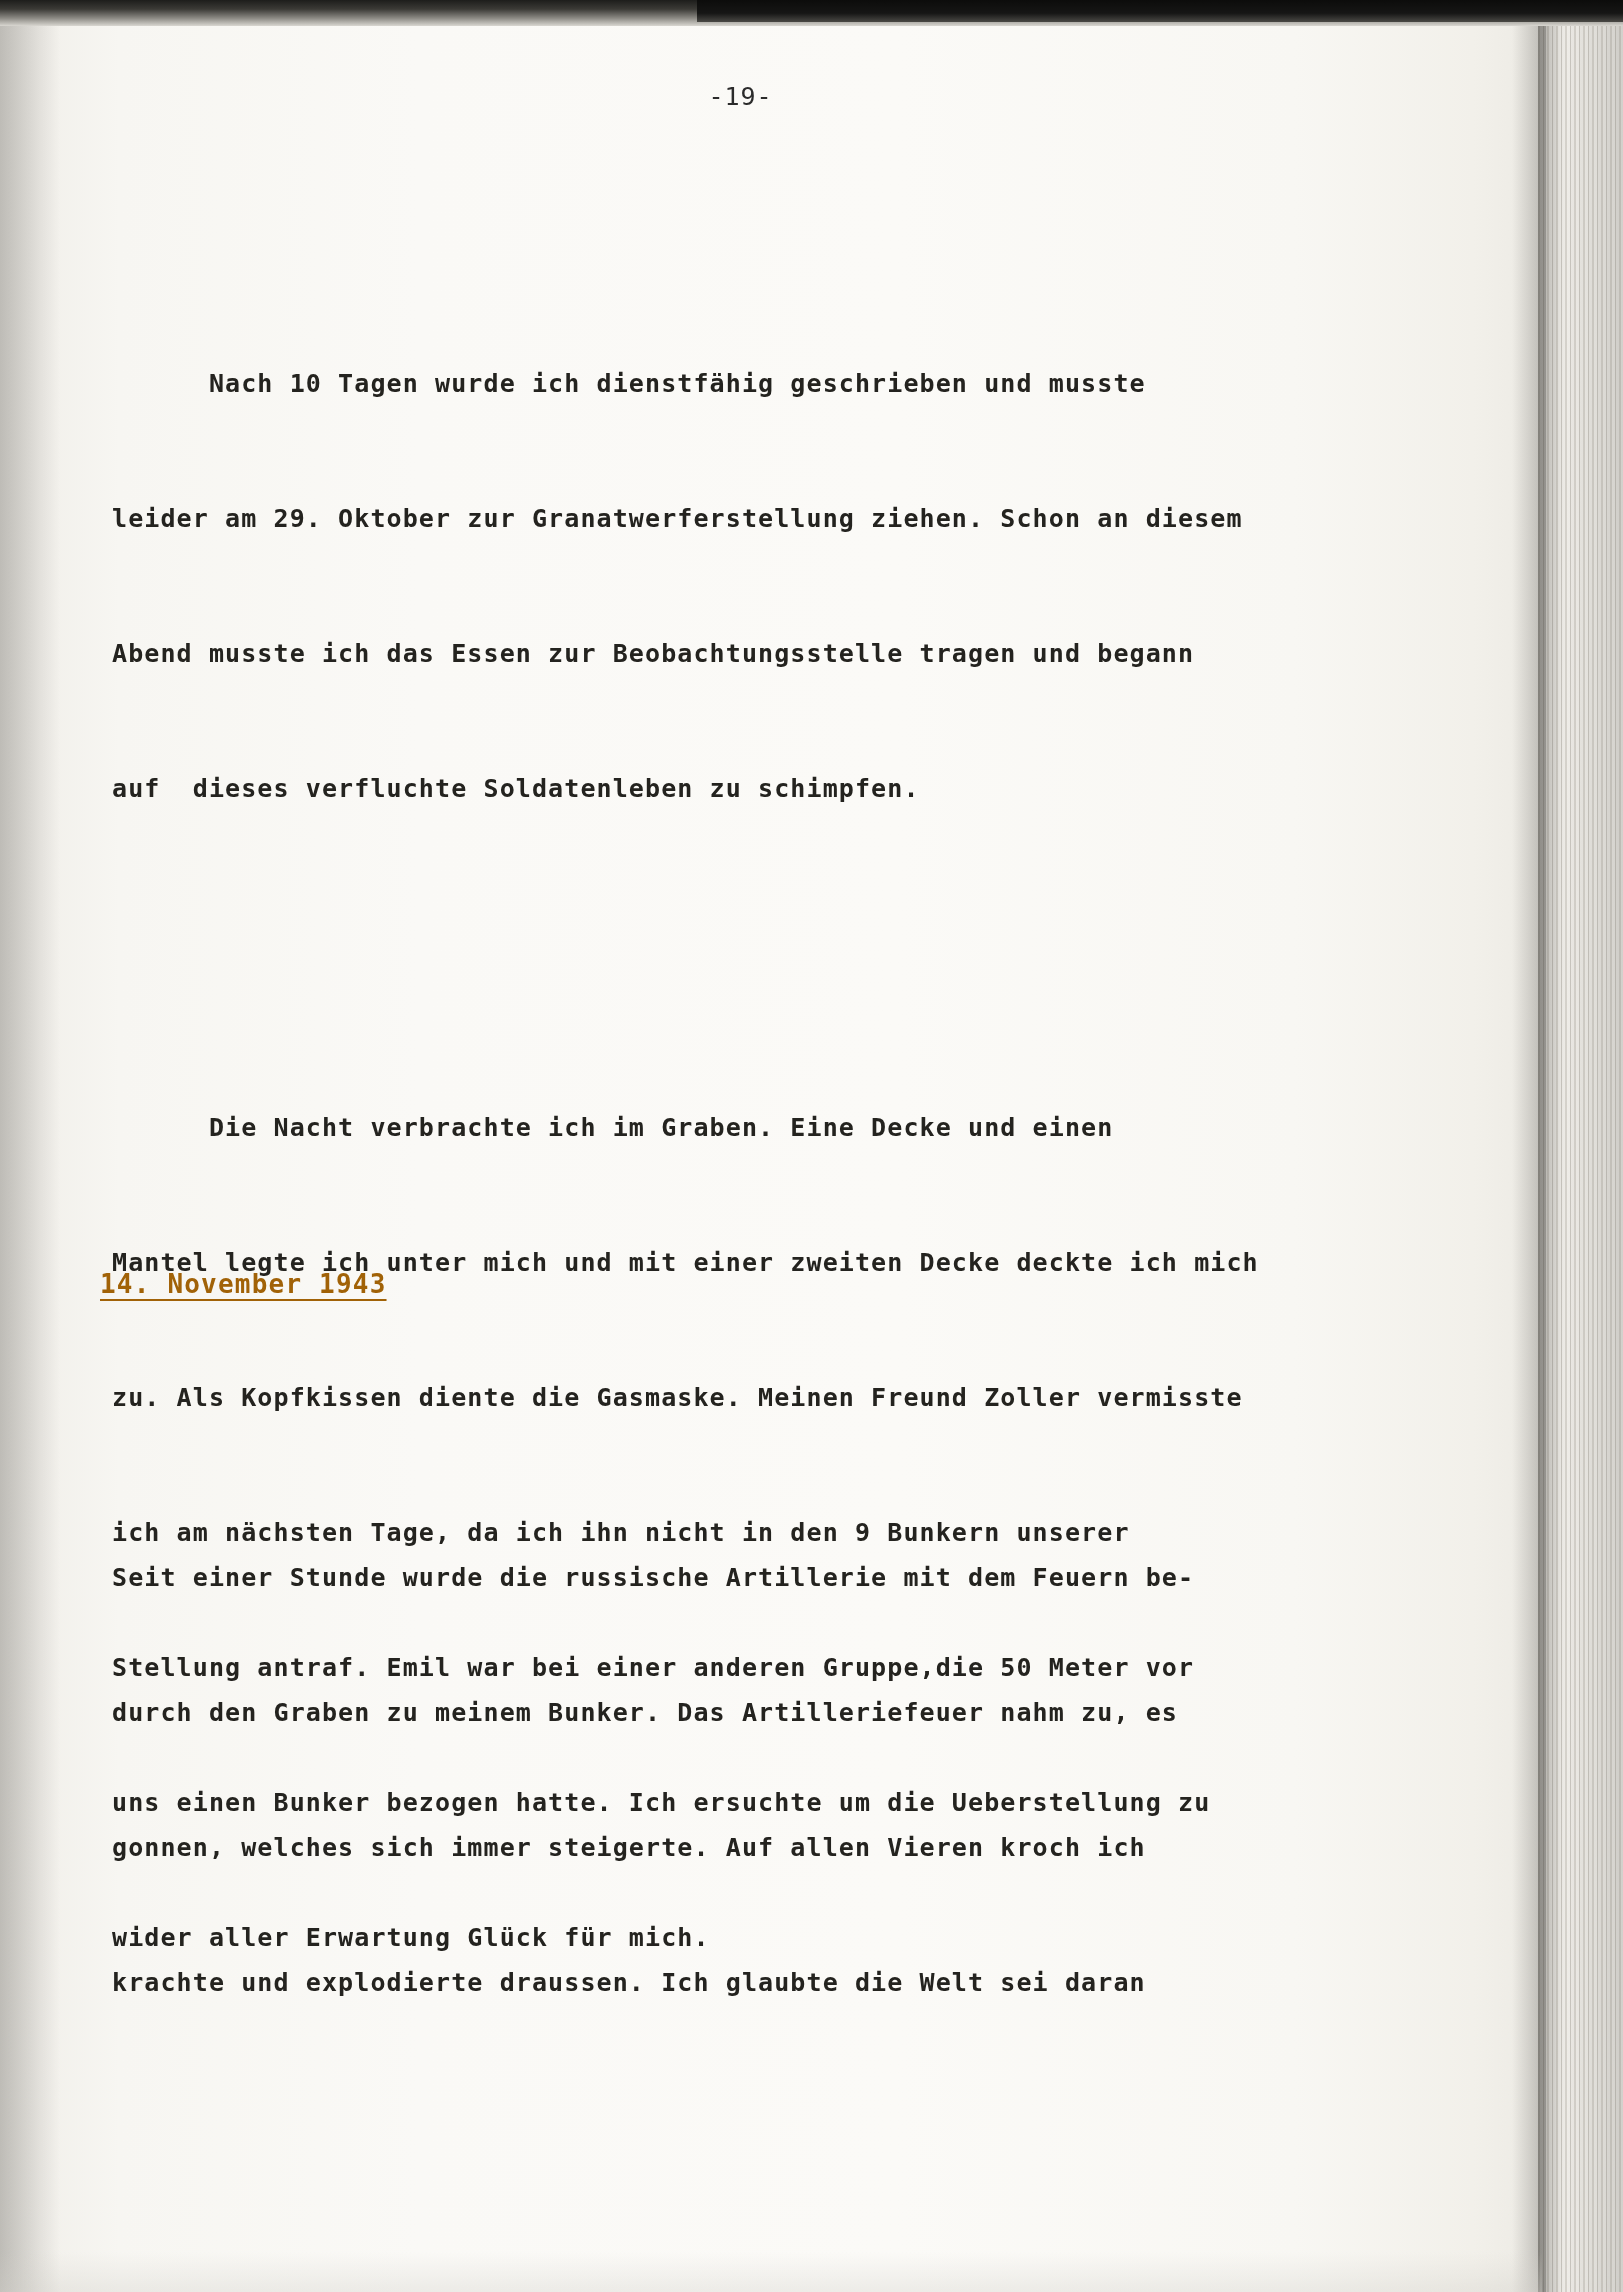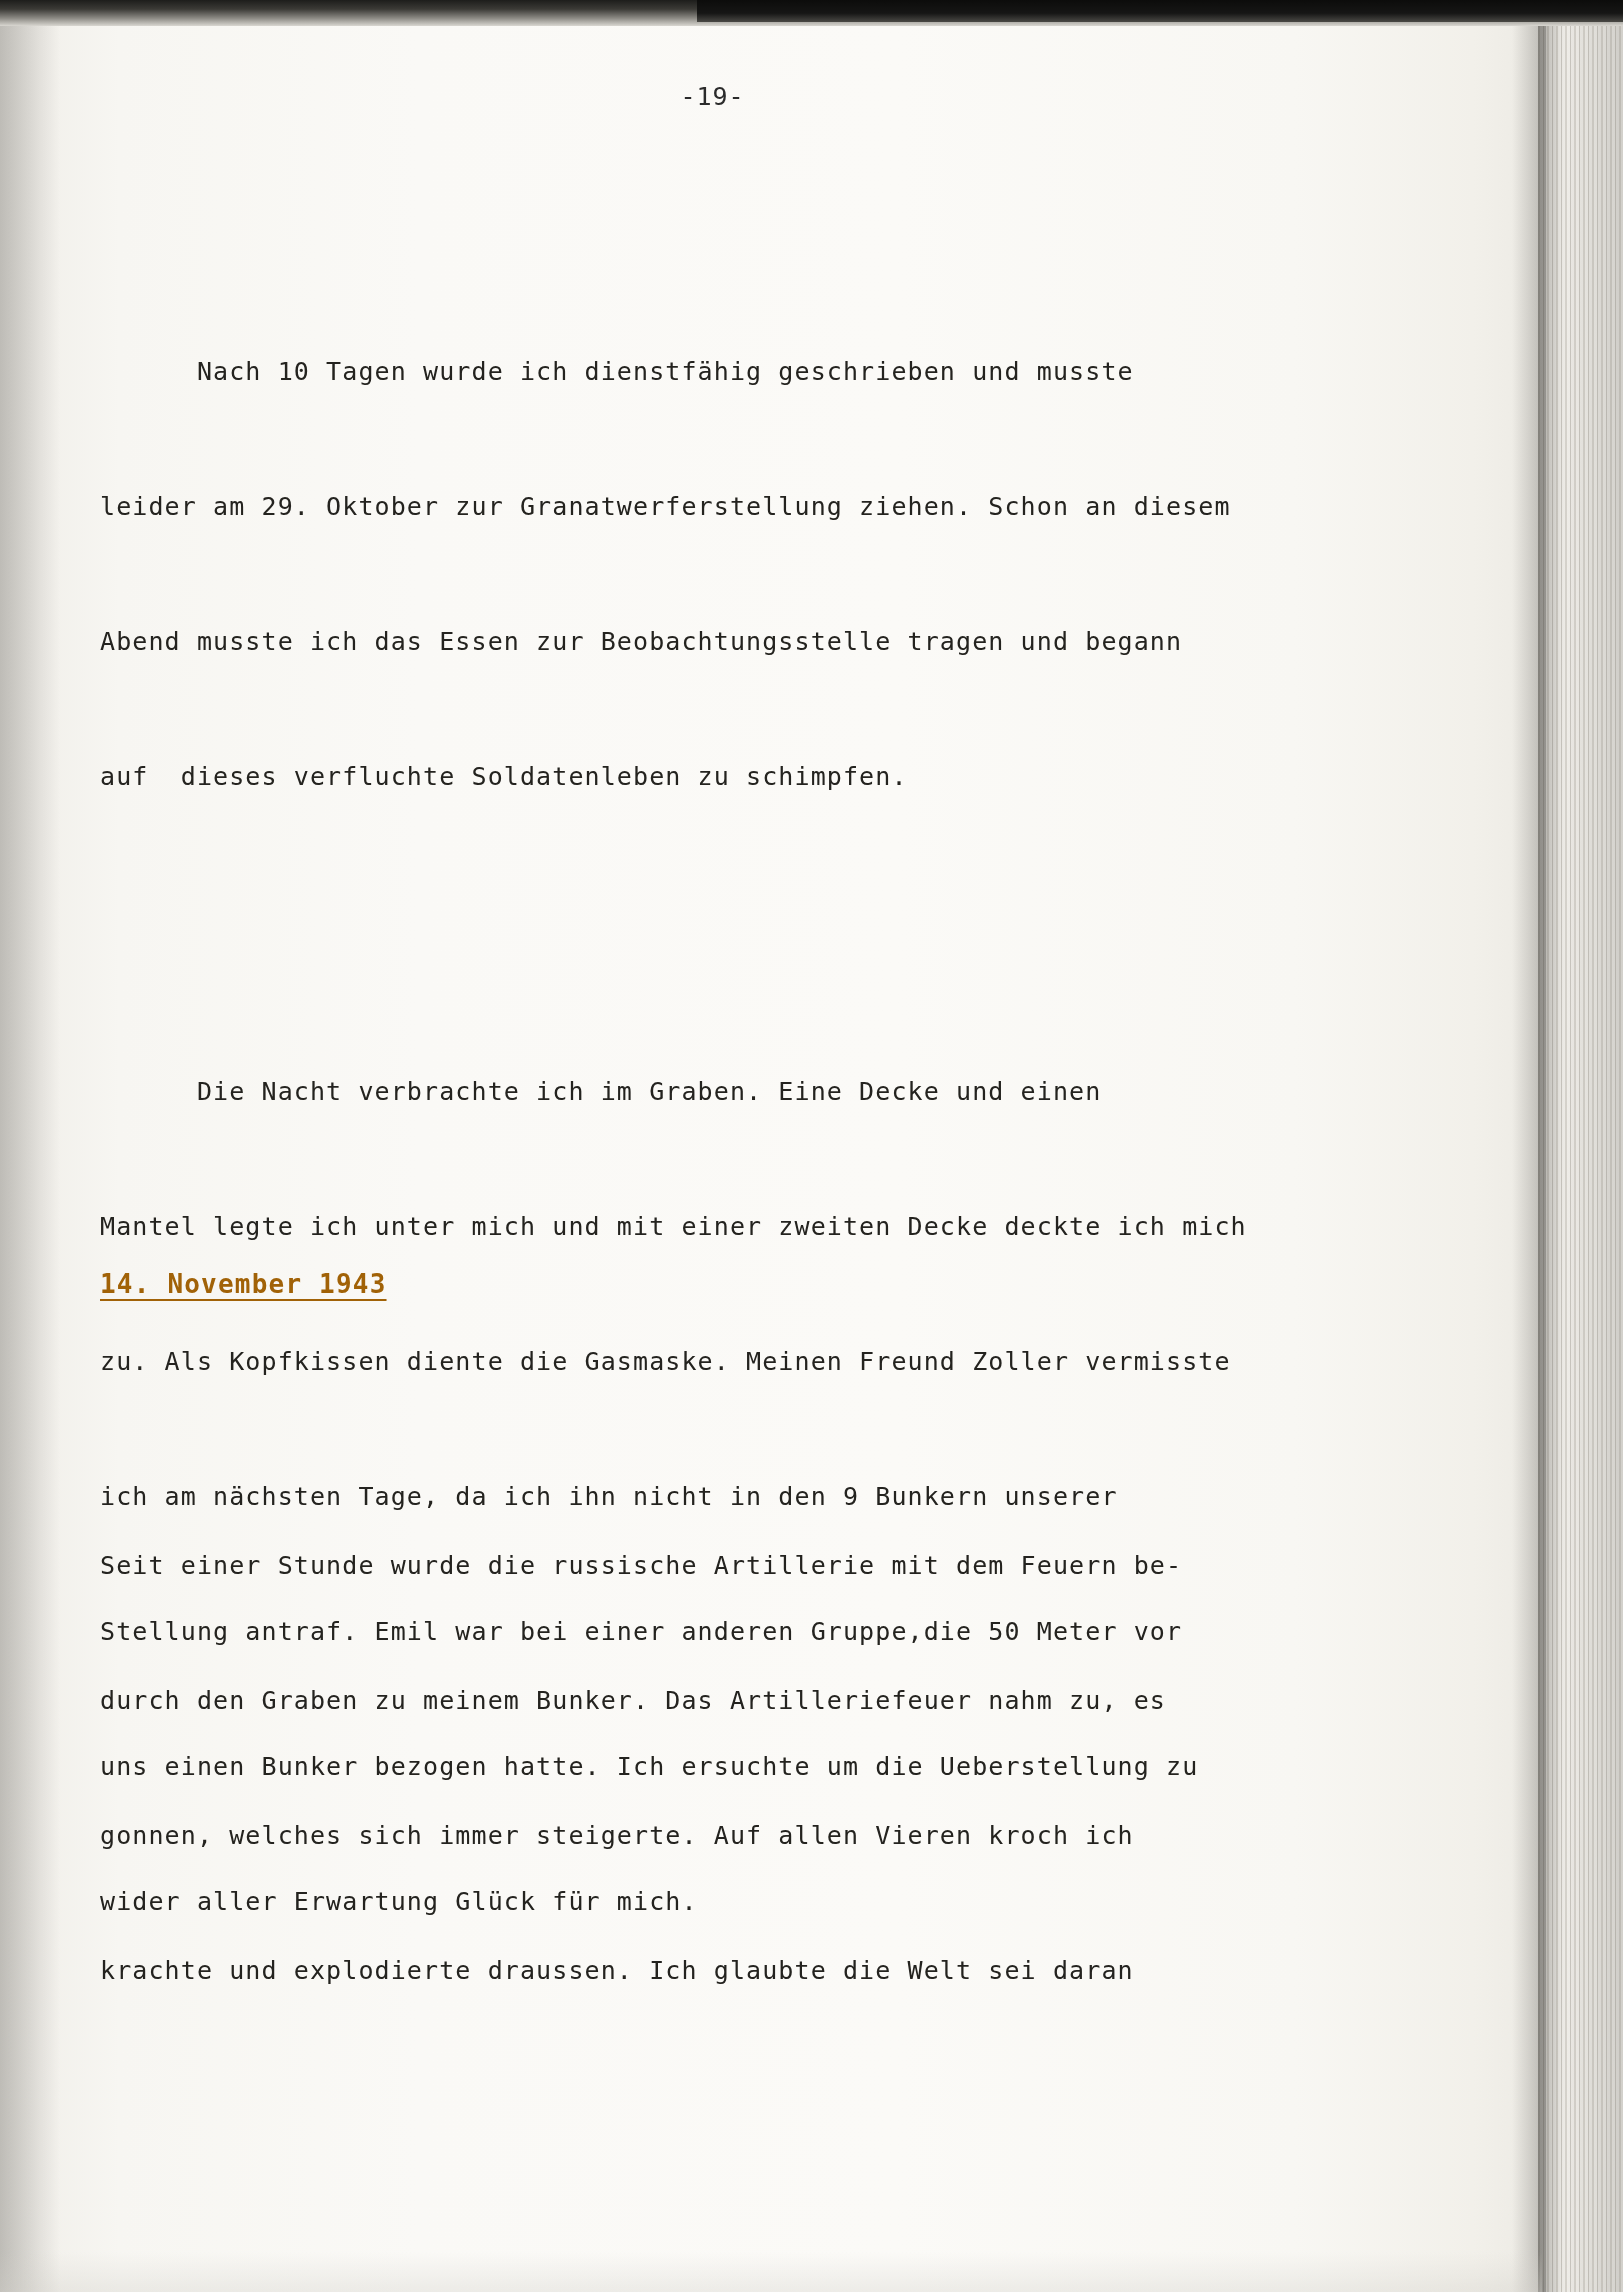--- a/index.html
+++ b/index.html
@@ -106,40 +106,41 @@
   
   .sheet {
     position: absolute;
     left: 0;
     top: 0;
     width: 1542px;
     height: 2292px;
   }
   .page-number {
     position: absolute;
-    left: 16px;
+    left: 0;
     top: 82px;
     width: 1393px;
     text-align: center;
     font-size: 25px;
     letter-spacing: 1px;
     color: #2b2b2b;
+    padding-left: 44px;
   }
   .body-text {
     position: absolute;
     left: 100px;
     top: 169px;
     width: 1373px;
     font-size: 25px;
     line-height: 45px;
     letter-spacing: 1.1px;
     color: #24231f;
     white-space: pre;
   }
-  .para { margin: 0; }
+  .para { margin: 12px; font-weight: bold; }
   .heading {
     position: absolute;
     left: 100px;
     top: 1269px;
     font-size: 26px;
     letter-spacing: 1.2px;
     color: #a16207;
     font-weight: bold;
     text-decoration: underline;
     text-underline-offset: 6px;

